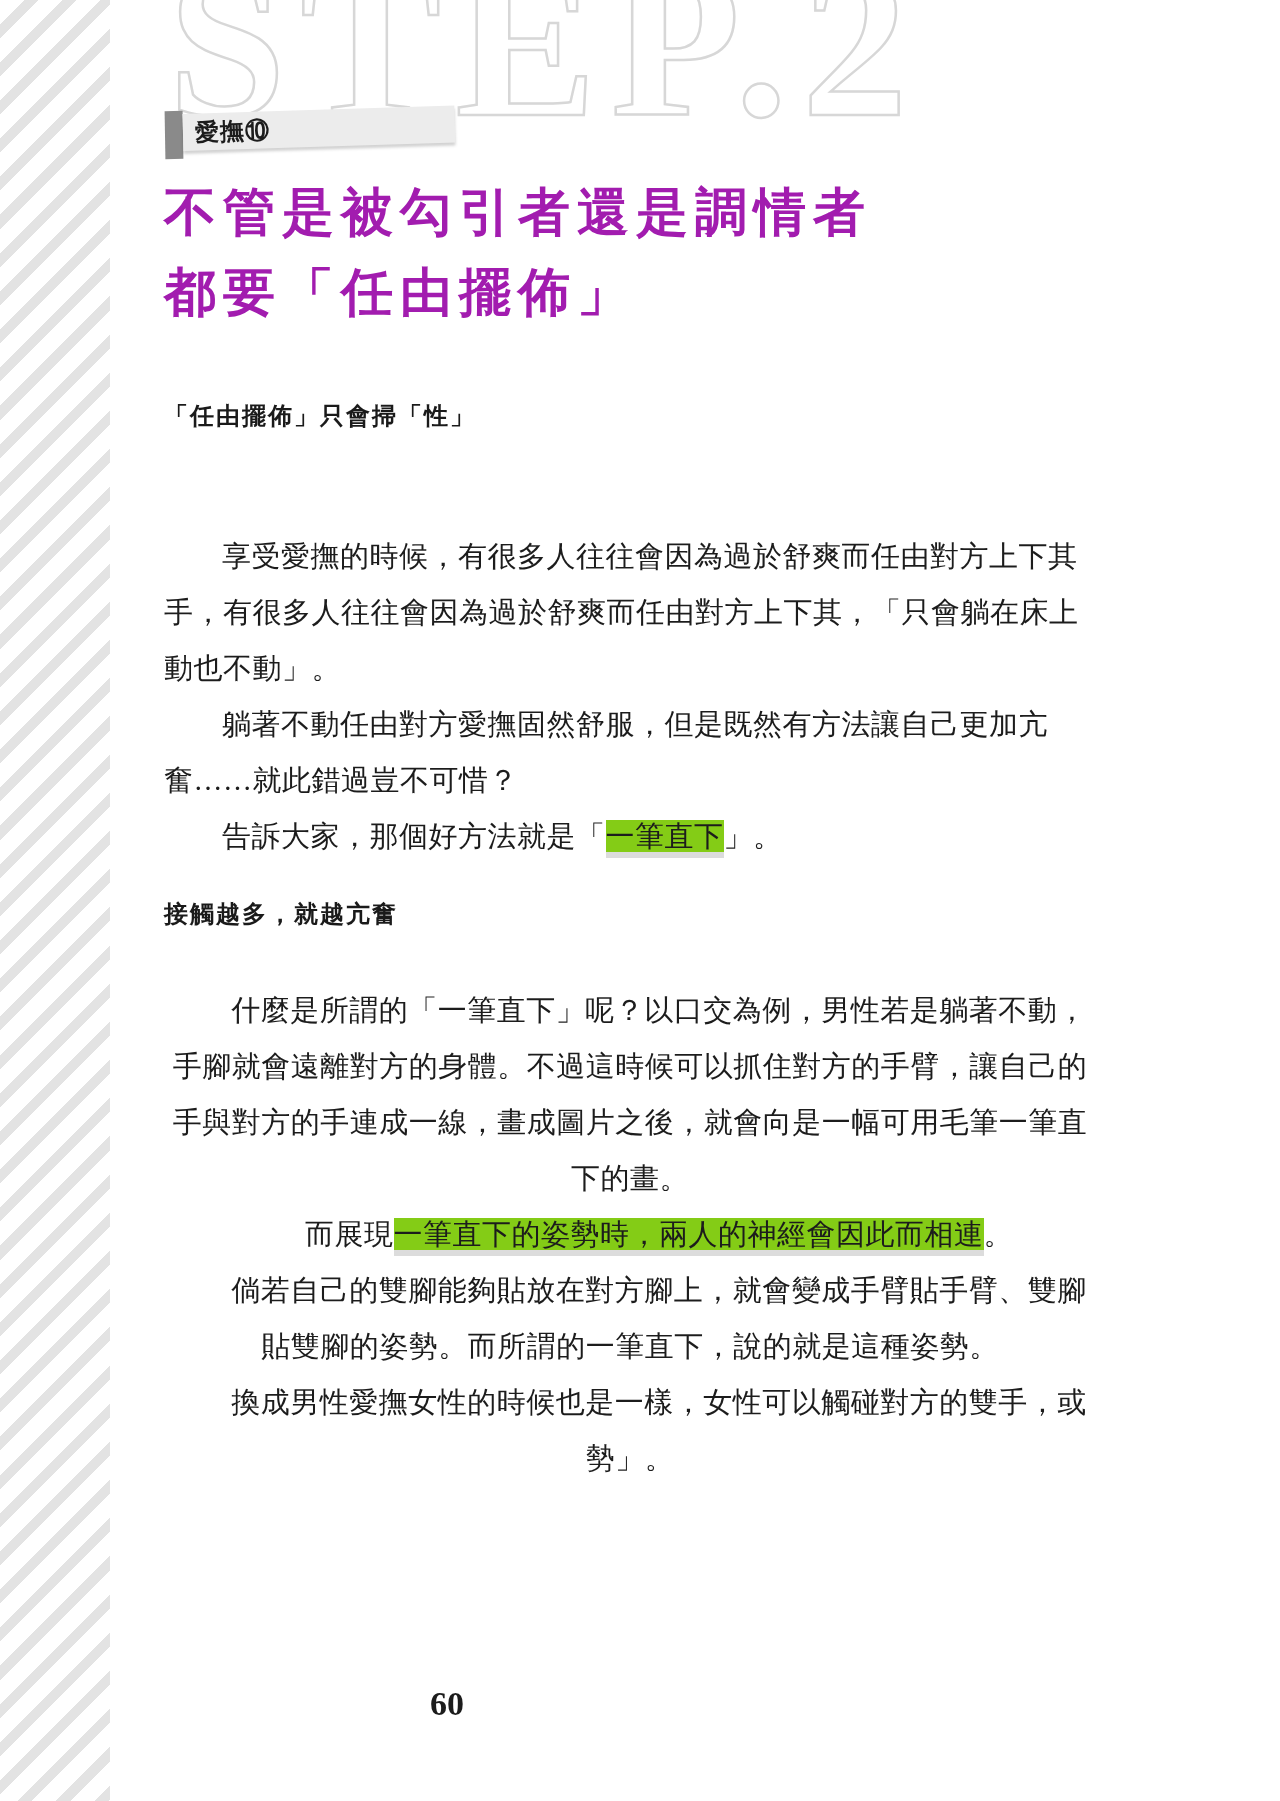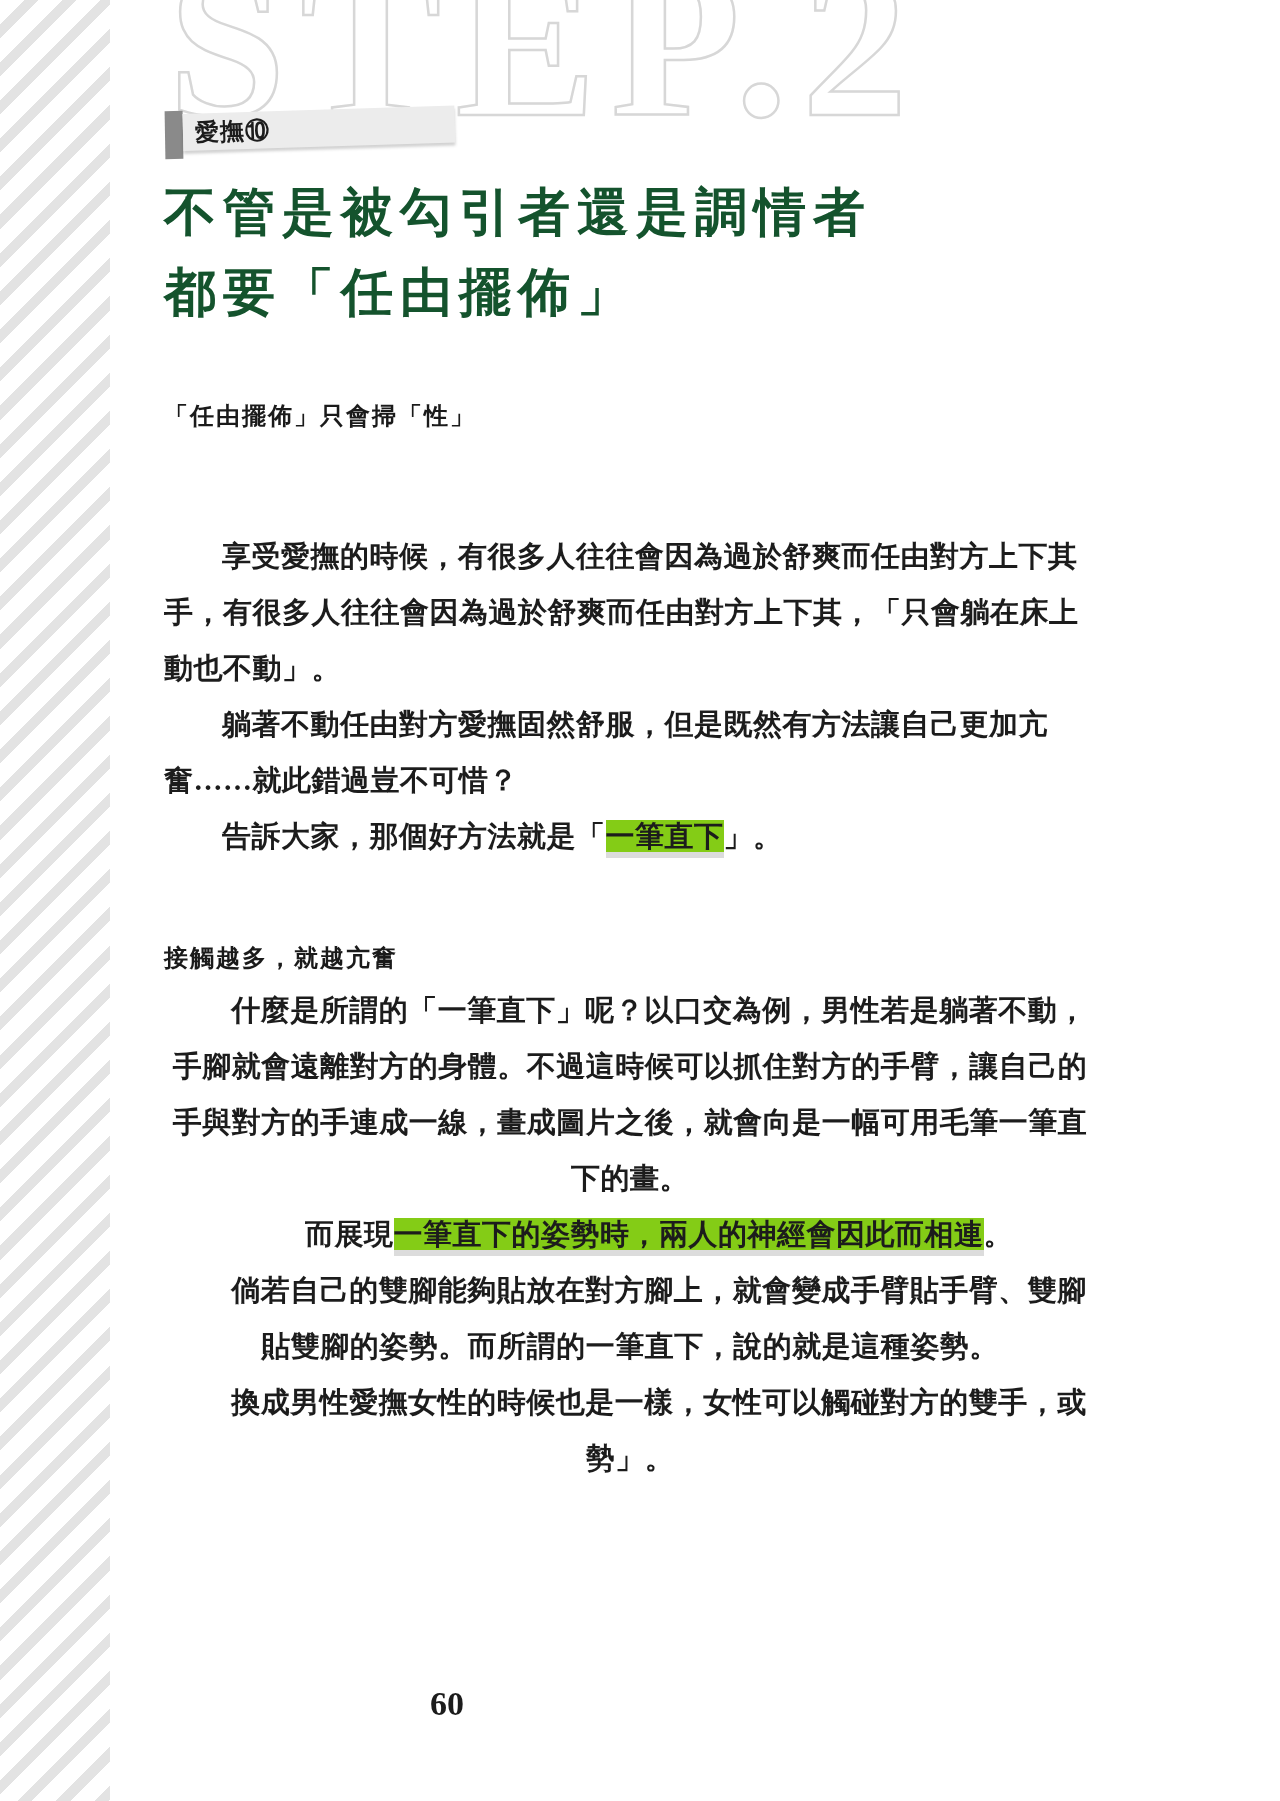--- a/index.html
+++ b/index.html
@@ -55,49 +55,48 @@
     font-size:24px;
     font-weight:700;
     color:#1c1c1c;
     padding-left:12px;
     letter-spacing:1px;
   }
 
   
   .title{
     position:absolute;left:164px;top:172px;width:960px;
-    font-size:52px;font-weight:900;color:#14532d;
+    font-size:52px;font-weight:900;color:#a21caf;
     letter-spacing:7px;line-height:80px;
     font-family:"Liberation Sans","DejaVu Sans",sans-serif;
   }
 
   
   .sec-heading{
     position:absolute;left:164px;width:930px;
     font-size:24px;font-weight:800;color:#1a1a1a;
     letter-spacing:2px;
     font-family:"Liberation Sans","DejaVu Sans",sans-serif;
   }
   #sec0-heading{top:400px;}
-  #sec1-heading{top:898px;margin-top:44px;}
+  #sec1-heading{top:898px;}
 
   
   .sec-lines{
     position:absolute;left:164px;width:932px;
     font-family:"Liberation Serif","DejaVu Serif",serif;
     color:#1c1c1c;
   }
   #sec0-lines{top:528px;}
   #sec1-lines{top:982px;text-align:center;}
   .bodyline{
     height:56px;line-height:56px;
     font-size:29px;
     white-space:nowrap;
     letter-spacing:0.5px;
-    font-weight:bold;
   }
   .bodyline.indent{padding-left:58px;}
   .hl{
     background:#84cc16;
     box-shadow:0 6px 0 #dcdcdc;
   }
 
   .page-number{
     position:absolute;left:430px;top:1685px;width:300px;
     text-align:left;

